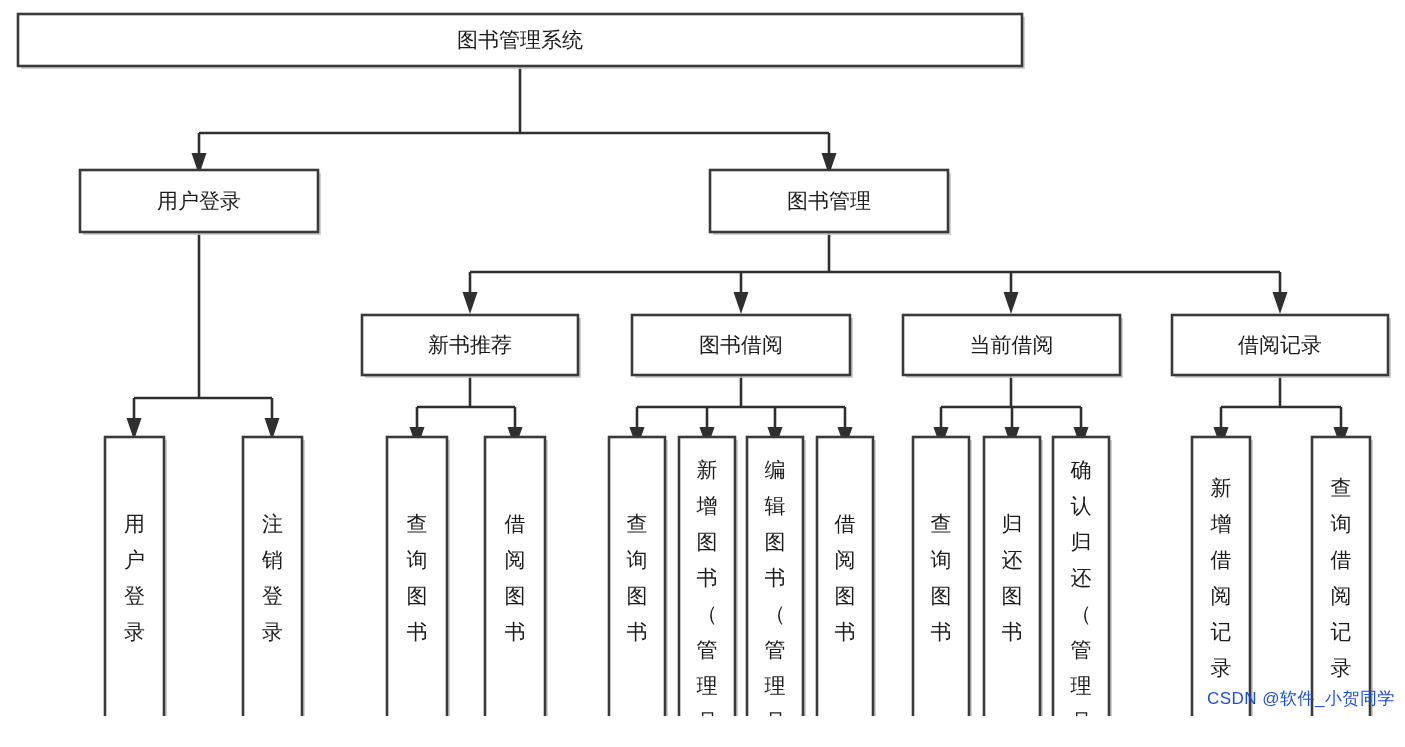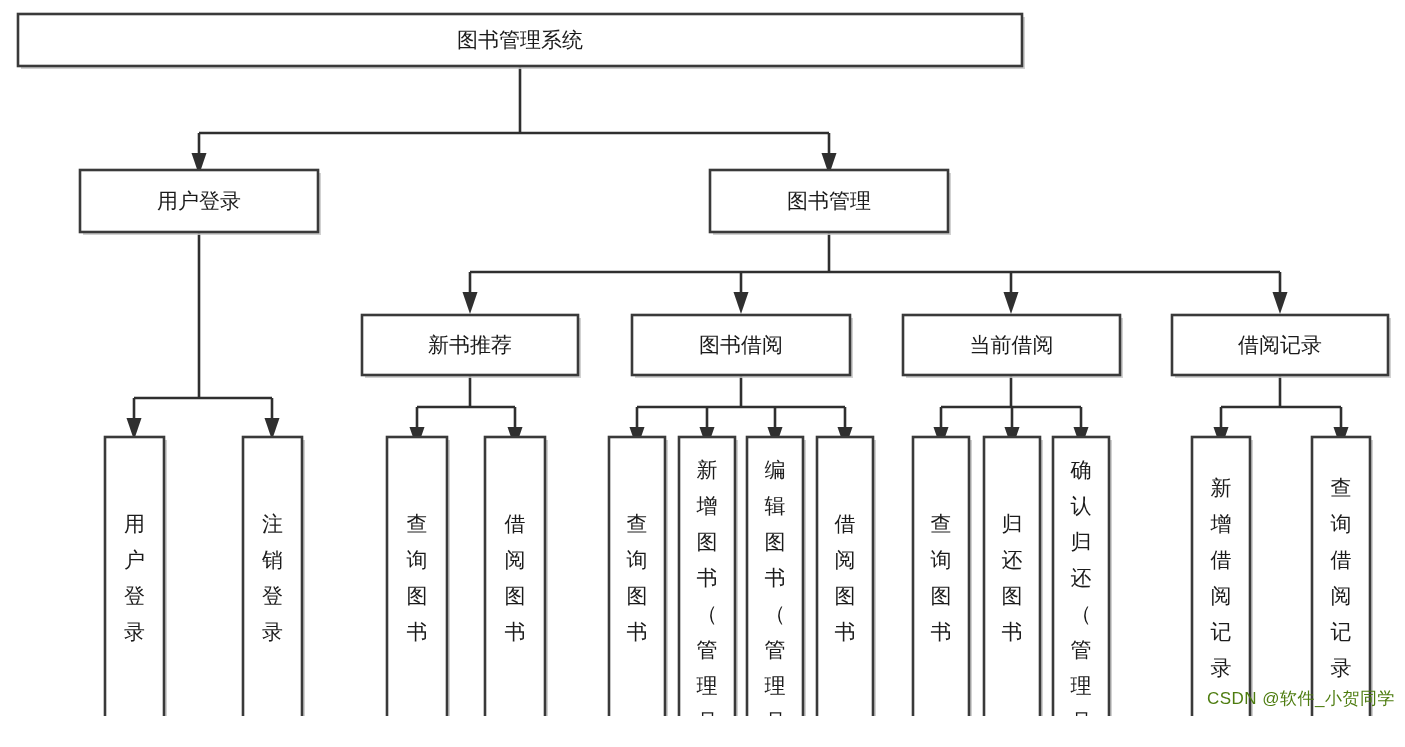--- a/index.html
+++ b/index.html
@@ -57,21 +57,21 @@
     font-family: "Liberation Sans", "DejaVu Sans", sans-serif;
     font-size: 21px;
     text-anchor: middle;
   }
   .watermark {
     position: absolute;
     right: 10px;
     bottom: 6px;
     font-family: "Liberation Sans", "DejaVu Sans", sans-serif;
     font-size: 17px;
-    color: #4d7c0f;
+    color: #1d4ed8;
     letter-spacing: 0.5px;
     white-space: nowrap;
     user-select: none;
   }
 </style>
 </head>
 <body>
 
 <div id="diagram-root">
 

